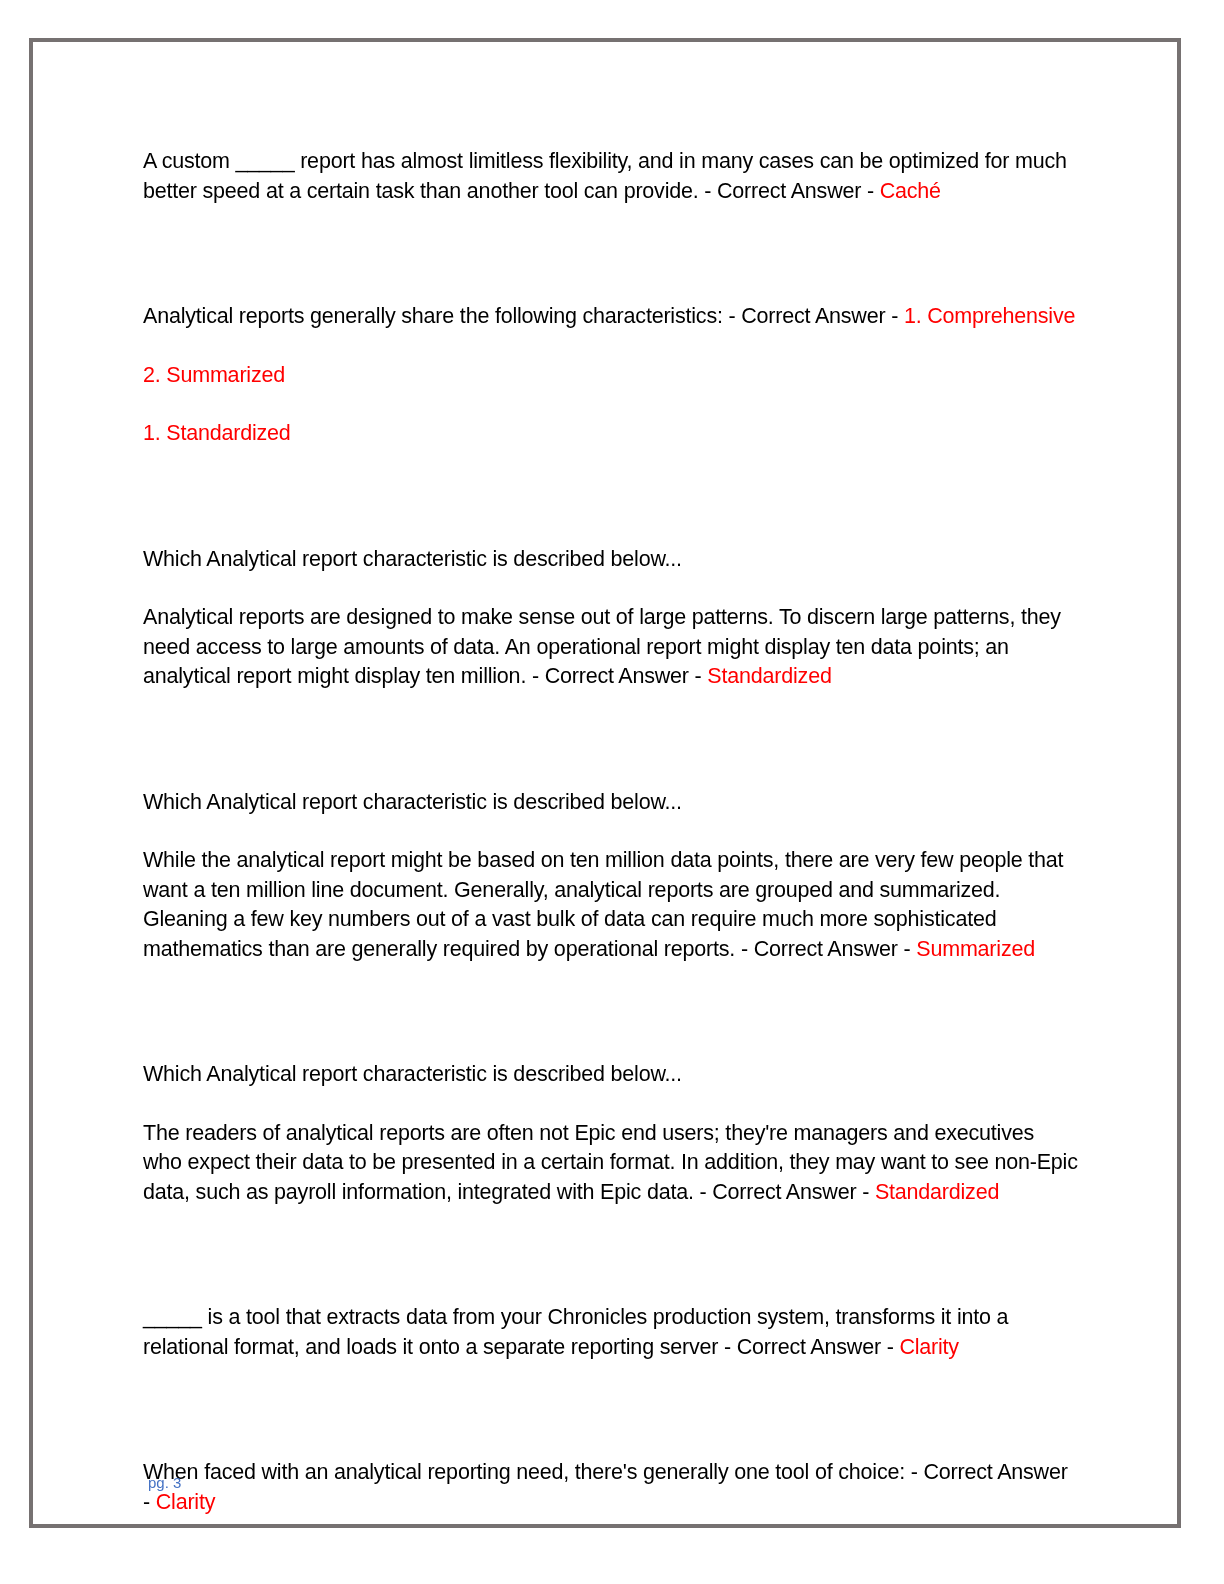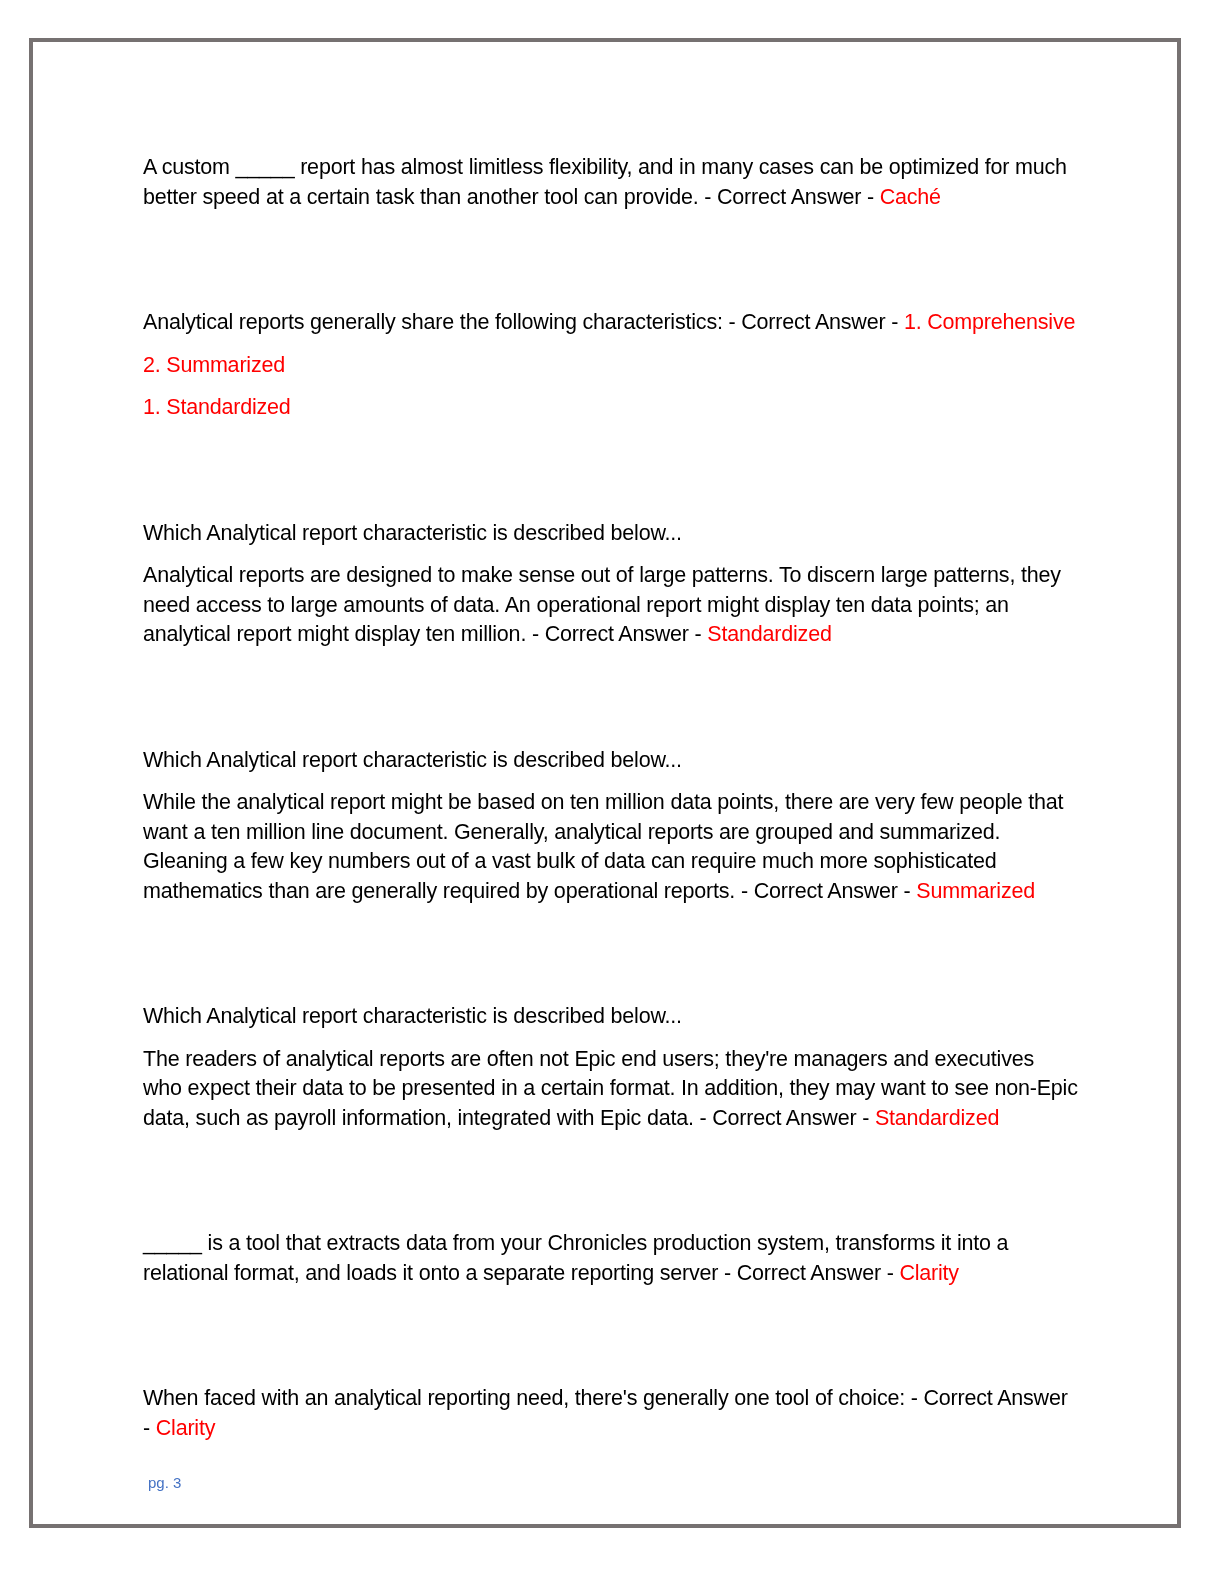--- a/index.html
+++ b/index.html
@@ -8,23 +8,23 @@
     position: absolute; left: 29px; top: 38px; width: 1144px; height: 1482px;
     border: 4px solid #767171; box-sizing: content-box;
   }
   .content {
     position: absolute; left: 143px; top: 143px; width: 935px;
     font-family: "Liberation Sans", sans-serif; font-size: 21.5px; line-height: 29.5px; color: #000;
     letter-spacing: -0.2px;
   }
   .p { margin: 0; }
   .ans { color: #ff0000; }
-  .q1 { margin-top: 10px; }
+  .q1 { margin-top: 4px; }
   .gap-big { margin-top: 96px; }
-  .gap-sm { margin-top: 13px; }
+  .gap-sm { margin-top: 29px; }
   .footer {
     position: absolute; left: 148px; top: 1474px;
     font-family: Liberation Sans, sans-serif; font-size: 15px; color: #4472c4;
   }
 </style>
 </head>
 <body>
 
 <div class="page-border"></div>
 

